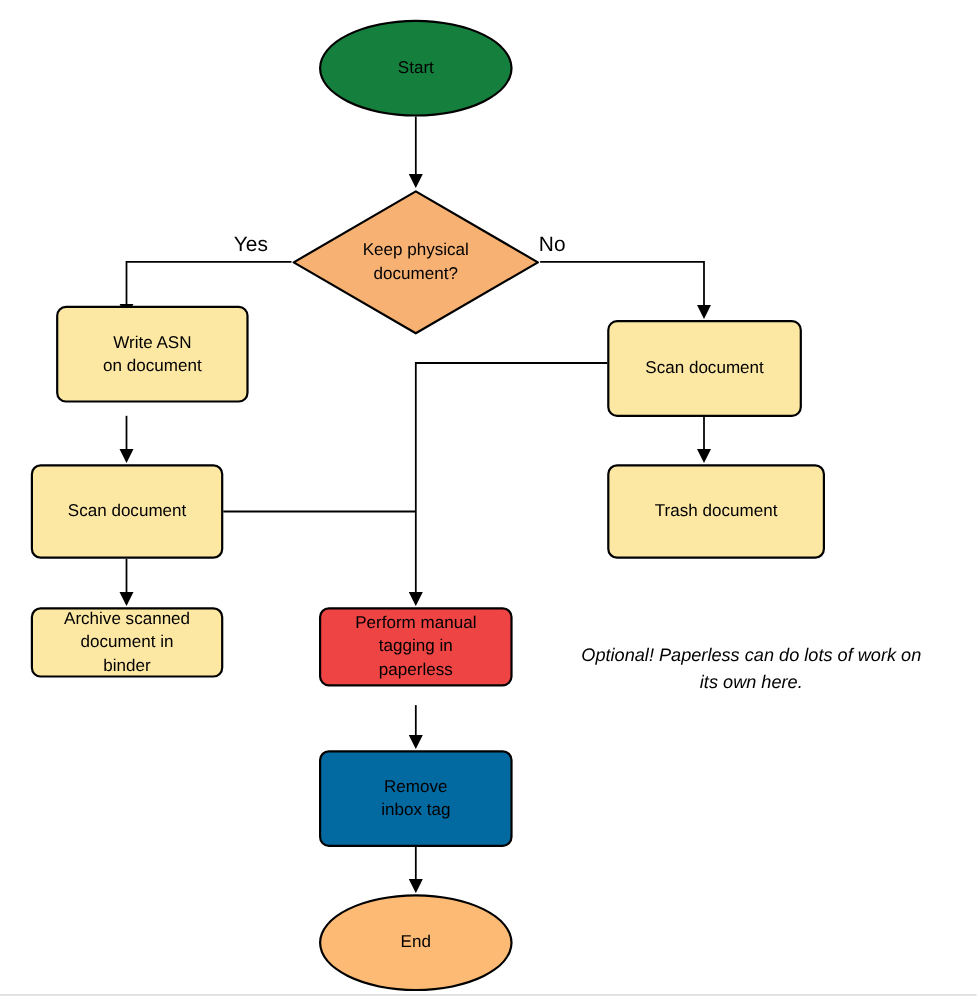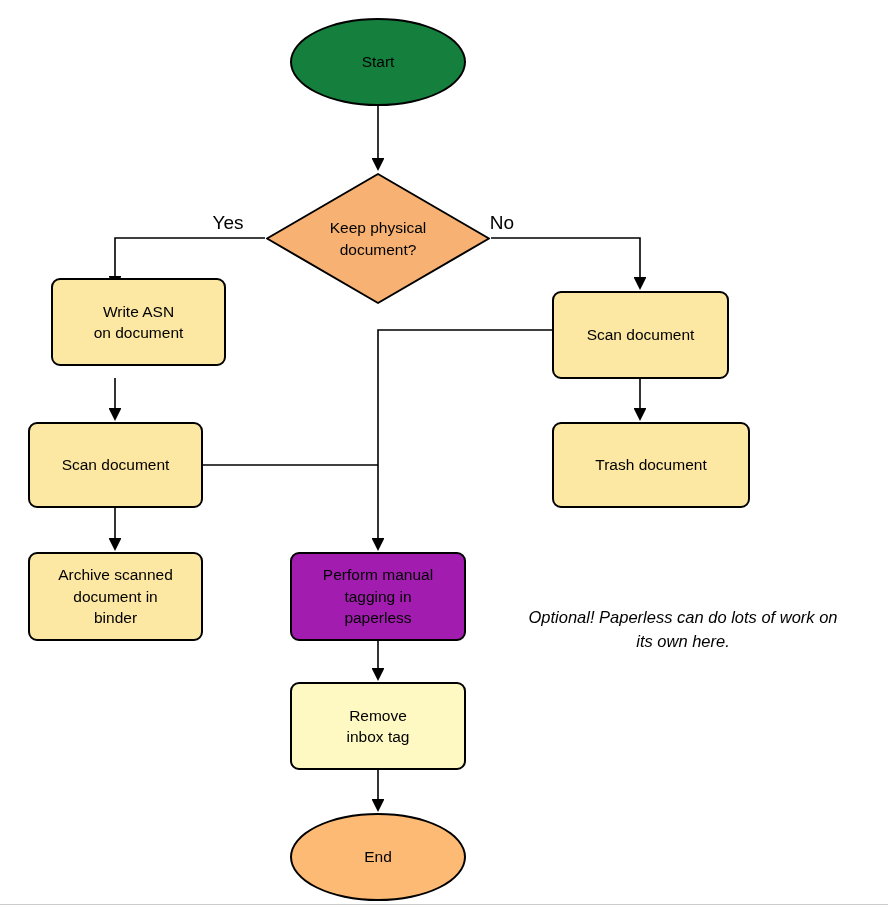--- a/index.html
+++ b/index.html
@@ -130,36 +130,36 @@
   </div>
 
   <div class="node process" style="left: 28px; top: 422px; width: 175px; height: 86px; background: rgb(252, 231, 163);">
     <span class="label">Scan document</span>
   </div>
 
   <div class="node process" style="left: 552px; top: 422px; width: 198px; height: 86px; background: rgb(252, 231, 163);">
     <span class="label">Trash document</span>
   </div>
 
-  <div class="node process" style="left: 28px; top: 552px; width: 175px; height: 89px; background: rgb(252, 231, 163);">
+  <div class="node process" style="left: 28px; top: 552px; width: 175px; height: 64px; background: rgb(252, 231, 163);">
     <span class="label">Archive scanned
 document in
 binder</span>
   </div>
 
-  <div class="node process" style="left: 290px; top: 552px; width: 176px; height: 89px; background: #a21caf;">
+  <div class="node process" style="left: 290px; top: 552px; width: 176px; height: 72px; background: #ef4444;">
     <span class="label">Perform manual
 tagging in
 paperless</span>
   </div>
 
-  <div class="annotation label" style="left:482px; top:606px; width:402px;">Optional! Paperless can do lots of work on
+  <div class="annotation label" style="left:482px; top:585px; width:402px;">Optional! Paperless can do lots of work on
 its own here.</div>
 
-  <div class="node process" style="left: 290px; top: 682px; width: 176px; height: 88px; background: #fef9c3;">
+  <div class="node process" style="left: 290px; top: 682px; width: 176px; height: 88px; background: #0369a1;">
     <span class="label">Remove
 inbox tag</span>
   </div>
 
   <div class="node terminal" style="left: 290px; top: 813px; width: 176px; height: 88px; background: #fdba74;">
     <span class="label">End</span>
   </div>
 
   <div class="bottom-edge-line"></div>
 

